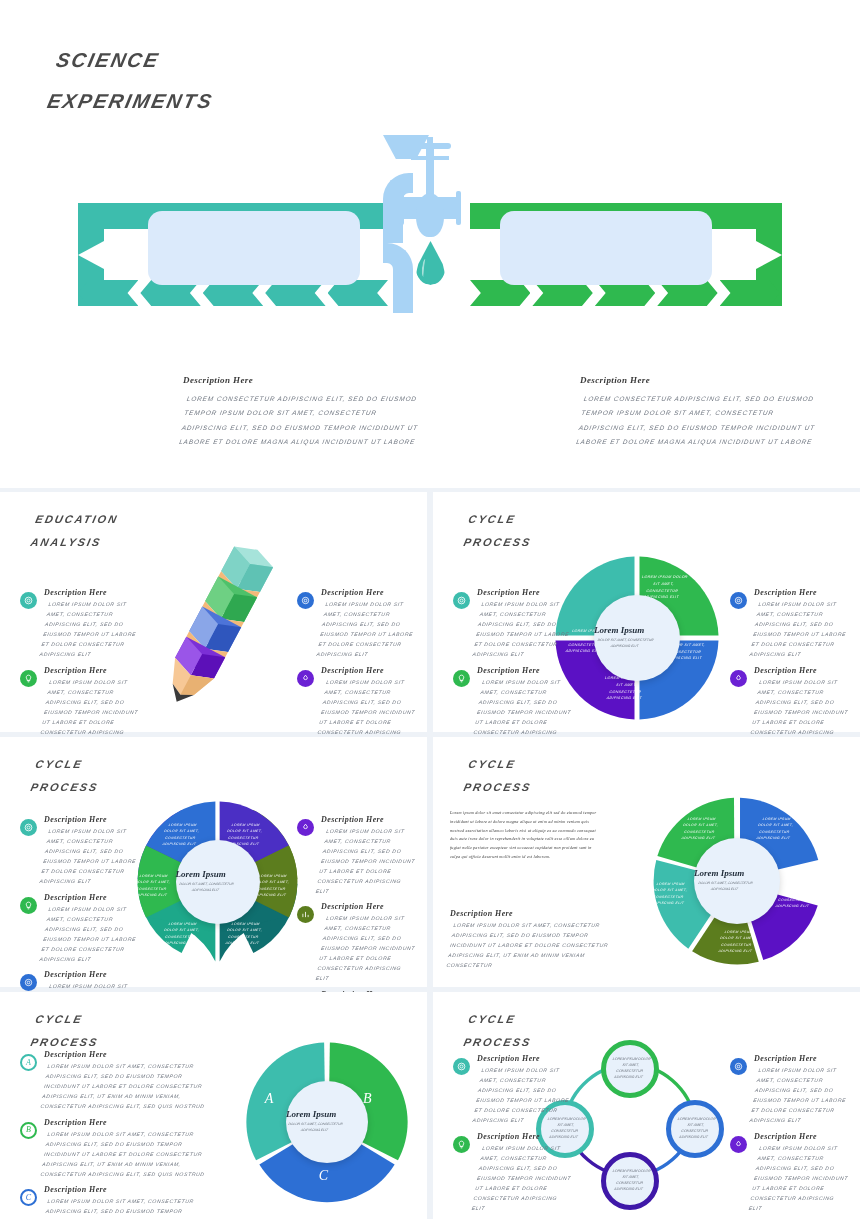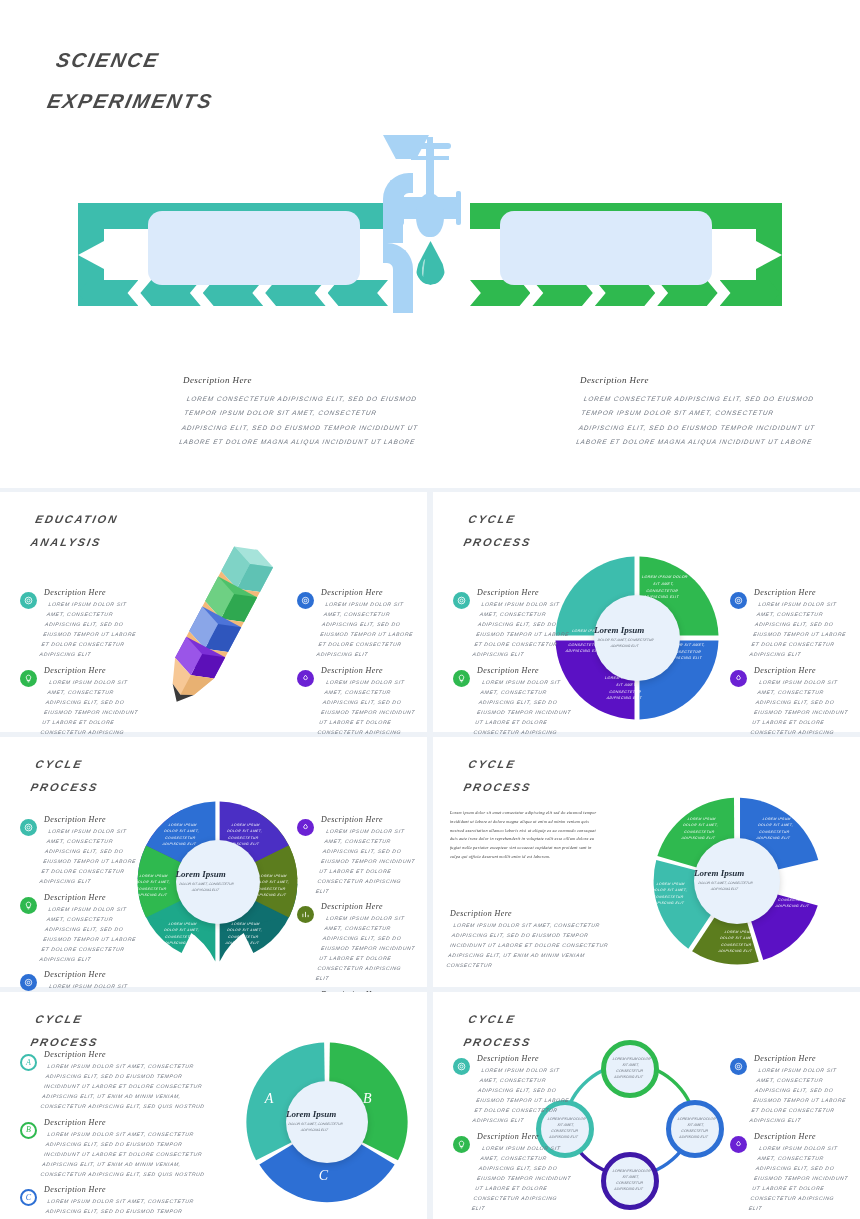--- a/index.html
+++ b/index.html
@@ -21,20 +21,21 @@
     line-height: 1.45;
     white-space: nowrap;
   }
   .desc-head {
     font-family: "Liberation Serif", serif;
     font-style: italic;
     font-size: 8px;
     color: #3b3b3b;
     letter-spacing: .4px;
     margin-bottom: 3px;
+    font-weight: bold;
   }
   .body-skew {
     font-family: "Liberation Sans", sans-serif;
     font-style: italic;
     font-size: 5.1px;
     line-height: 1.95;
     letter-spacing: .65px;
     color: #6f7680;
     transform: skewX(-10deg);
     text-transform: uppercase;

